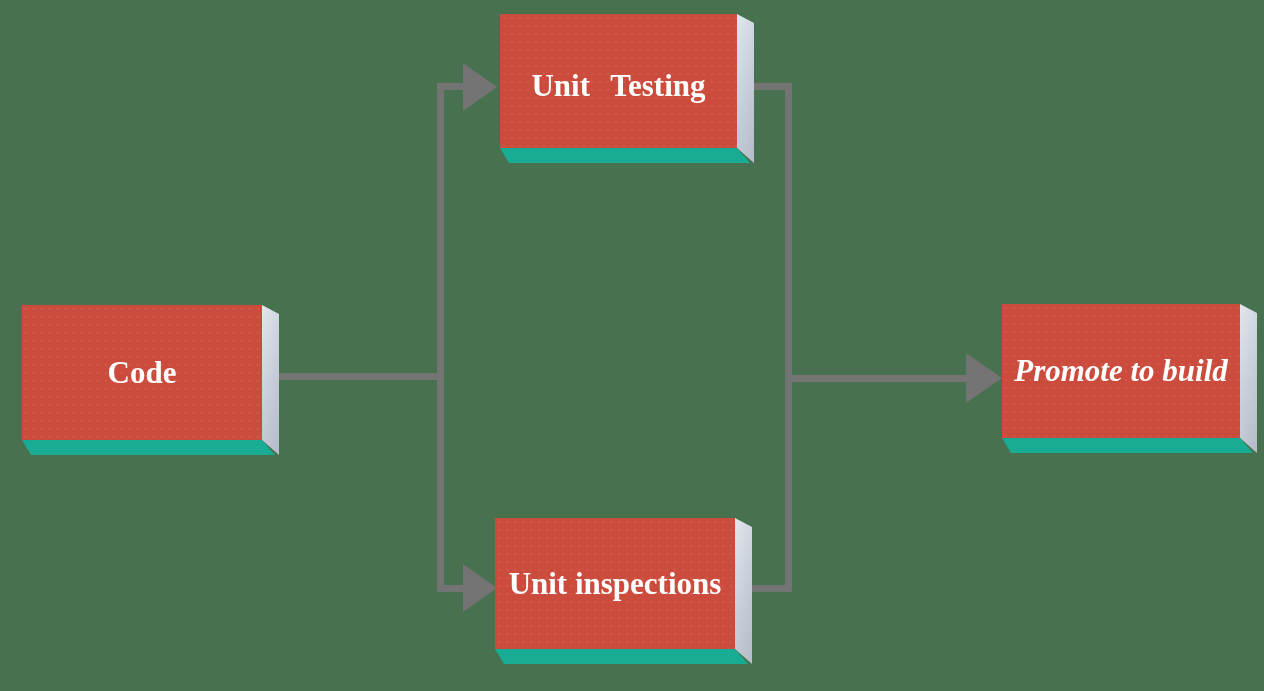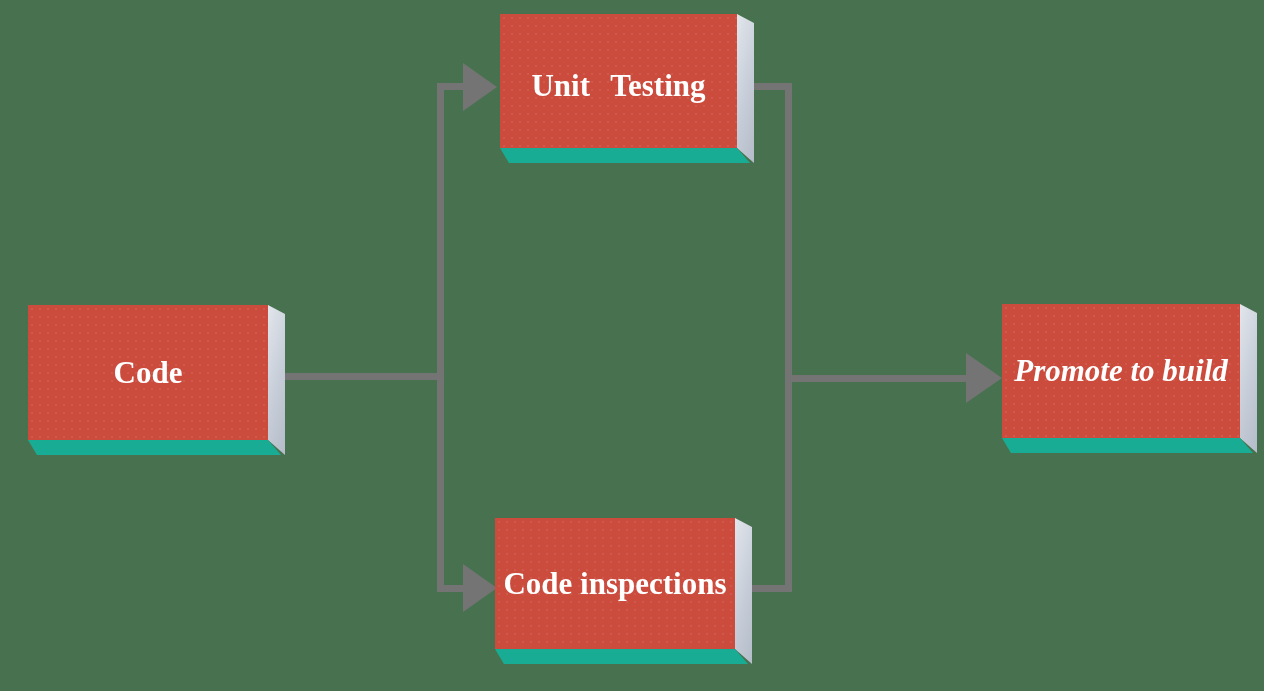--- a/index.html
+++ b/index.html
@@ -52,21 +52,21 @@
     content: "";
     position: absolute;
     left: 0;
     top: 100%;
     width: calc(100% + 13px);
     height: 15px;
     background: var(--node-bottom);
     clip-path: polygon(0 0, calc(100% - 13px) 0, 100% 100%, 9px 100%);
   }
 
-  .box-code    { left: 28px;   top: 305px; width: 240px; height: 135px; }
+  .box-code    { left: 22px;   top: 305px; width: 240px; height: 135px; }
   .box-unit    { left: 500px;  top: 14px;  width: 237px; height: 134px; }
   .box-insp    { left: 495px;  top: 518px; width: 240px; height: 131px; }
   .box-promote { left: 1002px; top: 304px; width: 238px; height: 134px; font-style: italic; }
 
   .box-unit .label { word-spacing: 13px; margin-top: 9px; }
 
   
   .conn {
     position: absolute;
     background: var(--connector);
@@ -114,20 +114,20 @@
 
   <div class="box3d box-code">
     <span class="label">Code</span>
   </div>
 
   <div class="box3d box-unit">
     <span class="label">Unit Testing</span>
   </div>
 
   <div class="box3d box-insp">
-    <span class="label">Code inspections</span>
+    <span class="label">Unit inspections</span>
   </div>
 
   <div class="box3d box-promote">
     <span class="label">Promote to build</span>
   </div>
 
 </div>
 
 </body></html>

